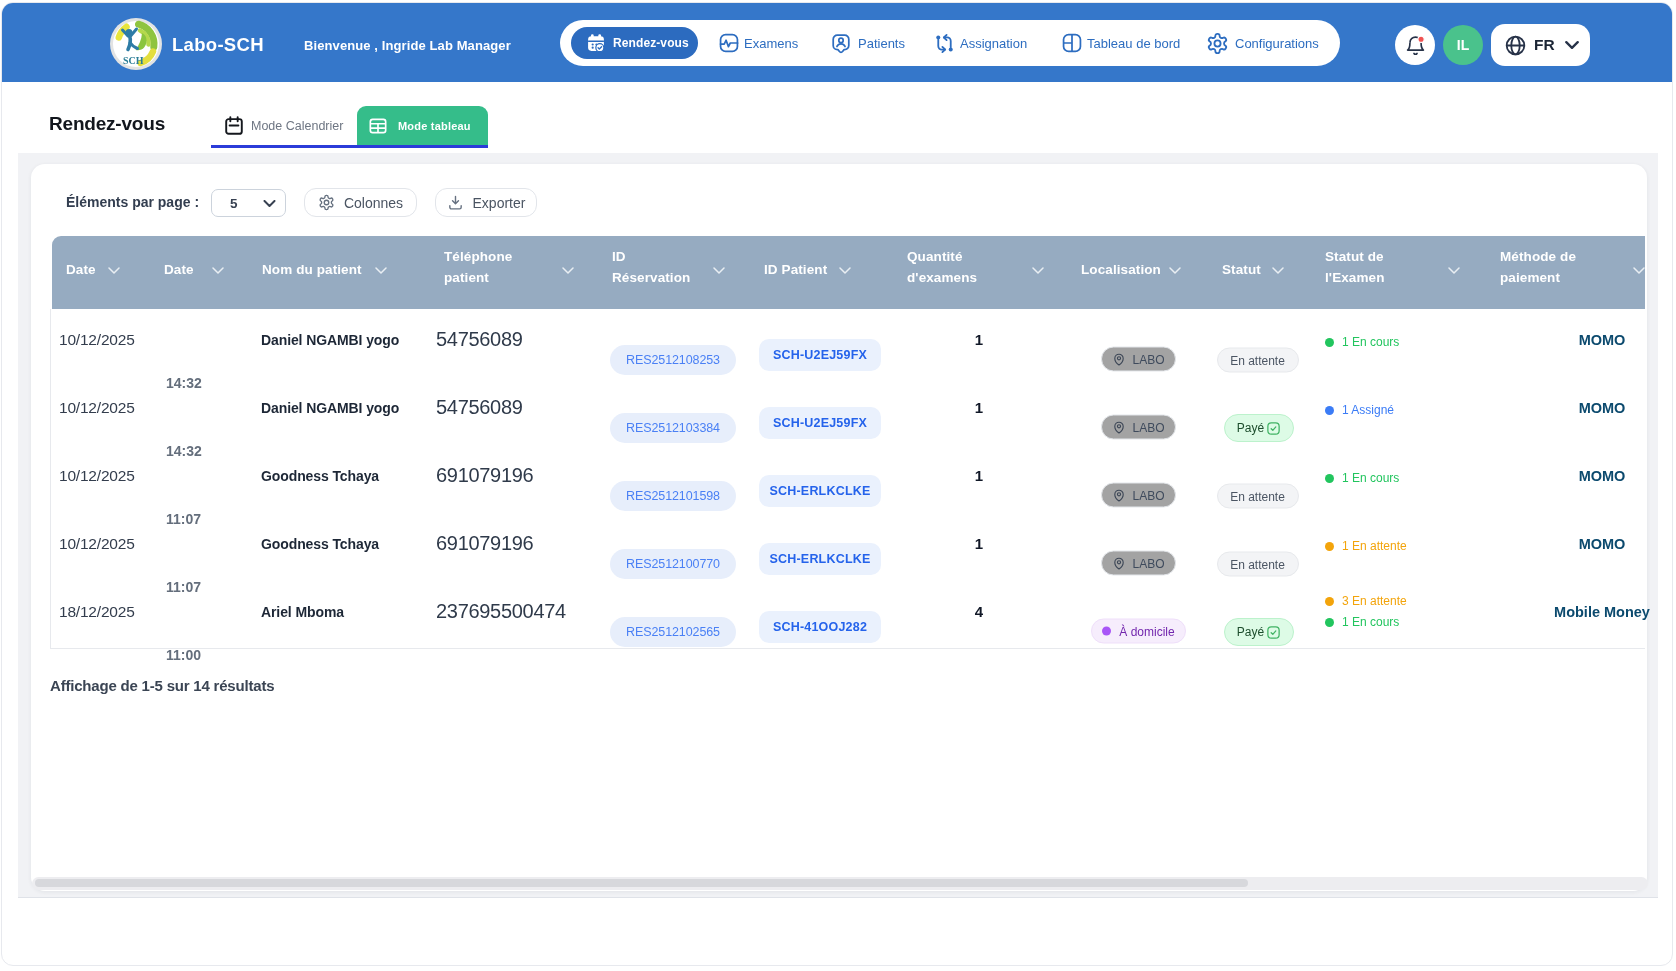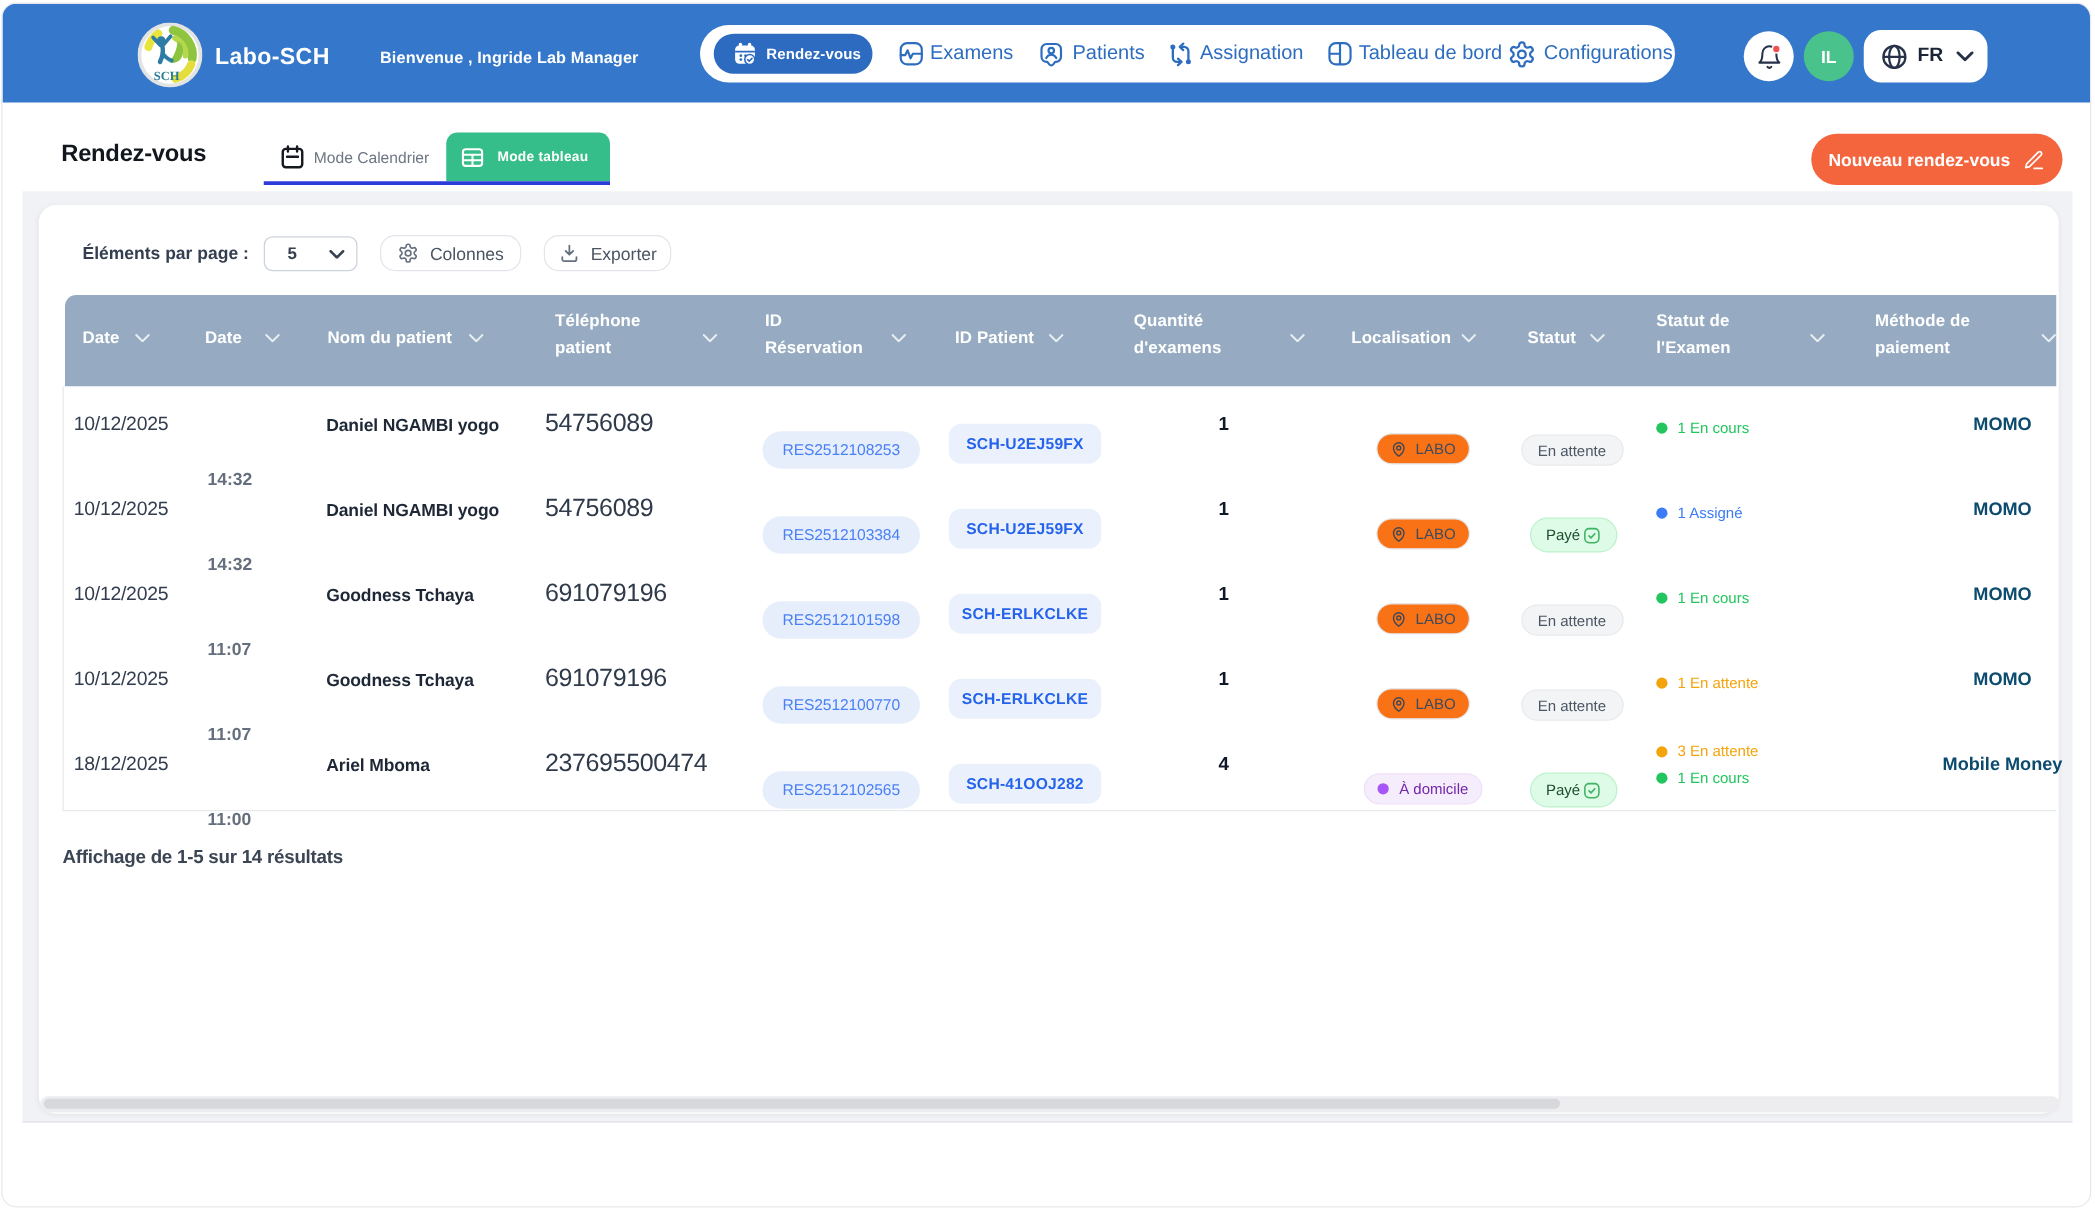--- a/index.html
+++ b/index.html
@@ -4,36 +4,36 @@
 <title>Labo-SCH</title>
 <style>
 * { margin:0; padding:0; box-sizing:border-box; }
 html,body { width:1676px; height:971px; background:#fff; font-family:"Liberation Sans",sans-serif; overflow:hidden; }
 .abs { position:absolute; }
 svg { display:block; }
 #app { position:absolute; left:1px; top:2px; width:1672px; height:964px; background:#fff; border-radius:12px; border:1px solid #e7e9ee; overflow:hidden; }
 #topbar { position:absolute; left:0; top:0; width:100%; height:79px; background:#3577ca; }
 #navc { position:absolute; left:558px; top:17px; width:780px; height:46px; background:#fff; border-radius:23px; }
 #navpill { position:absolute; left:11px; top:7px; width:127px; height:32px; background:#2c6bbf; border-radius:16px; }
-.navtx { position:absolute; top:23px; transform:translateY(-50%); font-size:16px; color:#2d6dc0; white-space:nowrap; }
+.navtx { position:absolute; top:23px; transform:translateY(-50%); font-size:13px; color:#2d6dc0; white-space:nowrap; }
 #maingrey { position:absolute; left:16px; top:150px; width:1640px; height:745px; background:#f1f2f5; border-bottom:1px solid #dfe2e8; }
 #card { position:absolute; left:29px; top:161px; width:1616px; height:727px; background:#fff; border-radius:14px; box-shadow:0 1px 4px rgba(30,41,59,.07); }
 #thead { position:absolute; left:50px; top:233px; width:1593px; height:73px; background:#96abc1; border-radius:9px 0 0 0; }
 .hl { position:absolute; font-size:13.5px; font-weight:bold; color:#fff; line-height:21px; letter-spacing:.1px; white-space:nowrap; }
 .cv { position:absolute; transform:translateY(-52%); margin-top:-3px; white-space:nowrap; }
 .date { left:57px; font-size:15.5px; letter-spacing:-.2px; color:#333d4d; }
 .heure { left:164px; font-size:14px; font-weight:bold; color:#646e7c;margin-top:40px; }
 .nom { left:259px; font-size:14px; font-weight:bold; letter-spacing:-.1px; color:#1d2736; }
 .tel { left:434px; font-size:20px; letter-spacing:-.3px; color:#2f3a4a; }
 .qty { left:977px; transform:translate(-50%,-52%); font-size:15px; font-weight:bold; color:#111827; }
 .pay { left:1576px; transform:translate(-50%,-52%); font-size:14.5px; font-weight:bold; color:#0c4a6e;padding-left:48px; }
 .pill { position:absolute; transform:translateY(-50%); display:flex; align-items:center; justify-content:center; white-space:nowrap;margin-top:18px; }
 .res { left:608px; width:126px; height:30px; background:#e7eefb; border-radius:15px; color:#4a80f5; font-size:12.5px; letter-spacing:-.1px; }
 .sch { left:757px; width:122px; height:32px; background:#eaf1fd; border-radius:10px; color:#2563eb; font-size:12.5px; font-weight:bold; letter-spacing:.2px; }
-.labo { left:1099px; width:75px; height:25px; background:#f97316; border:1px solid #e3e6ea; border-radius:12.5px; color:#3f4b5d; font-size:12px; }
+.labo { left:1099px; width:75px; height:25px; background:#a3a3a3; border:1px solid #e3e6ea; border-radius:12.5px; color:#3f4b5d; font-size:12px; }
 .pinic { width:14px; height:14px; margin-right:6px; display:inline-flex; }
 .dom { left:1089px; width:95px; height:25px; background:#f6edfc; border:1px solid #efdffa; border-radius:12.5px; color:#7226ad; font-size:12px; }
 .attente { left:1214.5px; width:82px; height:25px; background:#f3f4f6; border:1px solid #e7e9ec; border-radius:12.5px; color:#4b5563; font-size:12px; }
 .paye { left:1222px; width:70px; height:28px; background:#ddfbe6; border:1px solid #bcf2cc; border-radius:14px; color:#1d4d2d; font-size:12px; }
 .csq { display:inline-flex; margin-left:2px; }
 .dot { display:inline-block; width:9px; height:9px; border-radius:50%; margin-right:8px; flex:none; }
 .exl { position:absolute; left:1323px; transform:translateY(-50%); font-size:12px; display:flex; align-items:center; white-space:nowrap; }
 .btn { position:absolute; top:185px; height:29px; background:#fff; border:1px solid #e2e5ea; border-radius:12px; display:flex; align-items:center; justify-content:center; gap:9px; font-size:14px; color:#4a5462; }
 </style>
 </head>
@@ -152,27 +152,20 @@
   <div class="abs" style="left:355px;top:103px;width:131px;height:39px;background:#35bd8a;border-radius:9px 9px 0 0"></div>
   <div class="abs" style="left:366px;top:113px">
       <svg width="20" height="20" viewBox="0 0 24 24" fill="none" stroke="#fff" stroke-width="2">
 <rect x="2.8" y="4" width="18.4" height="16" rx="2.8"></rect>
 <path d="M2.8 9.3h18.4M2.8 14.6h18.4M12 9.3V20"></path>
 </svg>
     </div>
   <div class="abs" style="left:396px;top:123px;transform:translateY(-50%);font-size:11px;font-weight:bold;color:#fff;letter-spacing:.2px">Mode tableau</div>
   <div class="abs" style="left:209px;top:142px;width:277px;height:3px;background:#2b3cd9"></div>
 
-  <div class="abs" style="left:1447px;top:104px;width:201px;height:41px;background:#f4653e;border-radius:21px;display:flex;align-items:center;justify-content:center;gap:10px">
-    <span style="color:#fff;font-size:14px;font-weight:bold">Nouveau rendez-vous</span>
-      <svg width="18" height="18" viewBox="0 0 24 24" fill="none" stroke="#fff" stroke-width="1.8">
-<path d="M12.5 21h8.5" stroke-linecap="round"></path>
-<path d="M16.8 3.7a2.1 2.1 0 0 1 3 3L7.5 19l-4.1 1.1L4.5 16z" stroke-linecap="round" stroke-linejoin="round"></path>
-</svg>
-  </div>
 
   <div id="maingrey"></div>
   <div id="card"></div>
 
   <div class="abs" style="left:64px;top:191px;font-size:14px;font-weight:bold;color:#333e50">Éléments par page :</div>
   <div class="abs" style="left:209px;top:186px;width:75px;height:28px;border:1.5px solid #ccd3dc;border-radius:7px;background:#fff">
     <span style="position:absolute;left:18px;top:50%;transform:translateY(-50%);font-size:13.5px;font-weight:bold;color:#374151">5</span>
     <span style="position:absolute;right:9px;top:10px">
         <svg width="13" height="7" viewBox="0 0 12 7" fill="none">
           <path d="M1 1l5 5 5-5" stroke="#374151" stroke-width="2" stroke-linecap="round" stroke-linejoin="round"></path>

